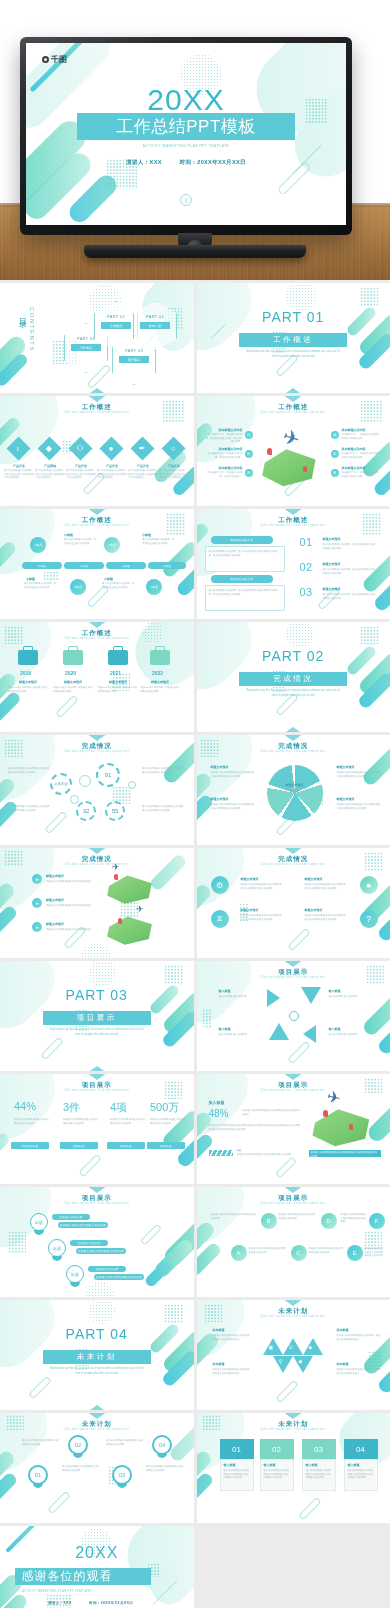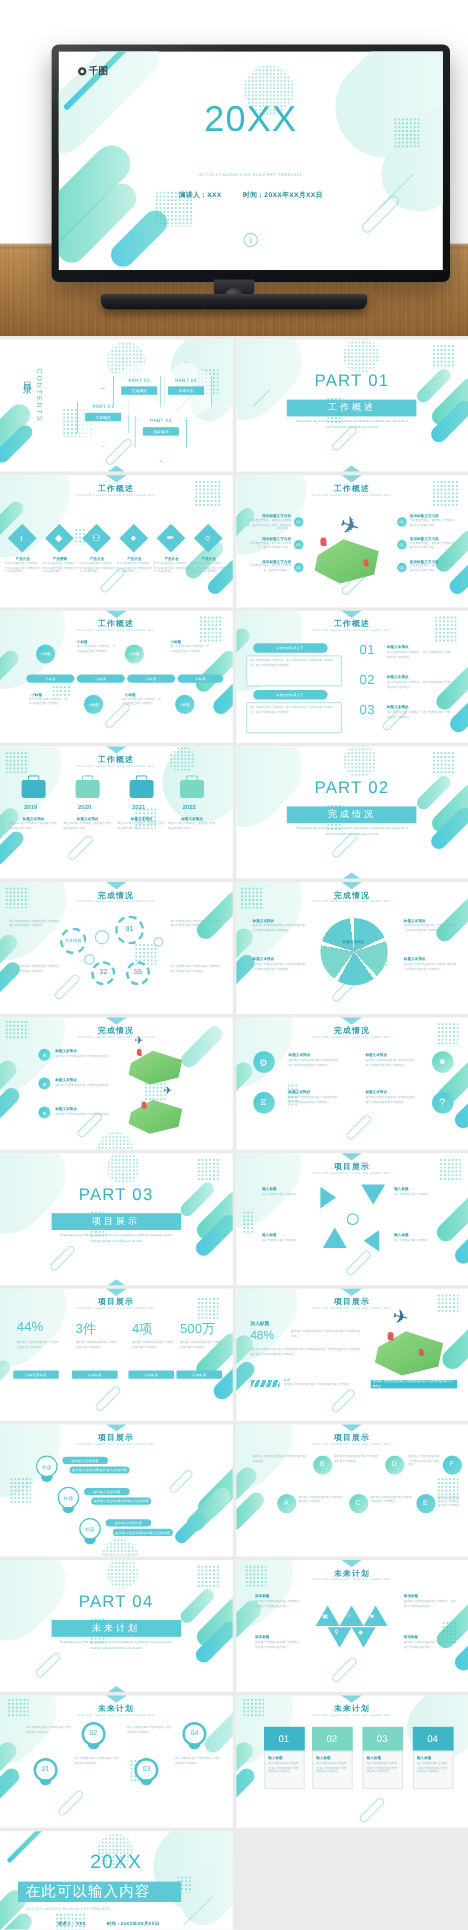--- a/index.html
+++ b/index.html
@@ -18,21 +18,21 @@
     background:
       repeating-linear-gradient(90deg,
         rgba(0,0,0,.05) 0px, rgba(255,255,255,.05) 2px, rgba(0,0,0,.04) 4px, rgba(255,255,255,.03) 7px),
       linear-gradient(180deg,#c08f54 0%, #b07f46 35%, #9d6d39 70%, #8d5f30 100%);
   }
   .wood:after{
     content:""; position:absolute; left:0; top:0; width:100%; height:4px;
     background:linear-gradient(180deg,rgba(255,255,255,.25),rgba(0,0,0,.15));
   }
   .tv-frame{
-    position:absolute; left:43px; top:37px; width:332px; height:198px;
+    position:absolute; left:20px; top:37px; width:332px; height:198px;
     background:linear-gradient(160deg,#4a4d52 0%,#2b2d31 18%,#17181b 55%,#0d0e10 100%);
     border-radius:6px;
     box-shadow:0 10px 22px rgba(0,0,0,.35);
     padding:6px 6px 10px 6px;
   }
   .tv-screen{ position:relative; width:100%; height:100%; overflow:hidden; background:#fff; }
   .tv-stand-neck{
     position:absolute; left:50%; transform:translateX(-50%); top:233px;
     width:34px; height:14px;
     background:linear-gradient(180deg,#3a3c40,#1b1c1f); border-radius:0 0 5px 5px;
@@ -291,20 +291,23 @@
         <div class="outline-pill" style="right:10%;top:72%;width:40px;height:9px;"></div>
         <div class="thinline" style="right:6%;top:64%;width:40px;"></div>
       </div>
 
       <div class="t-logo">
         <span class="ring"></span>
         <span>千图</span>
       </div>
 
       <div class="t-year">20XX</div>
+      <div class="t-bar">
+        <span>工作总结PPT模板</span>
+      </div>
       <div class="t-sub">ACTIVITY MARKETING PLAN PPT TEMPLATE</div>
       <div class="t-meta">
         <b>演讲人：XXX</b>
         <b>时间：20XX年XX月XX日</b>
       </div>
       <div class="t-playcircle"></div>
     </div>
   </div>
 
   <div class="tv-stand-neck"></div>
@@ -1048,21 +1051,21 @@
 
       <div class="diagbar g2" style="left:0%;top:6%;width:24%;height:4%"></div>
       <div class="dotcircle" style="left:42%;top:2%;width:30px;height:30px"></div>
       <div class="dotgrid" style="left:24%;top:62%;width:26px;height:26px"></div>
       <div class="dotgrid" style="right:18%;top:34%;width:12px;height:14px"></div>
 
       <div class="thinline" style="right:6%;top:60%;width:34px"></div>
     </div>
     <div class="t-year" style="top:16%;font-size:16px">20XX</div>
     <div class="thank-bar">
-      <span>在此可以输入内容</span>
+      <span>感谢各位的观看</span>
     </div>
     <div class="t-sub" style="top:58%;text-align:left;padding-left:22px;font-size:2.6px">ACTIVITY MARKETING PLAN PPT TEMPLATE</div>
     <div class="t-meta" style="top:68%;font-size:3.6px;text-align:left;padding-left:40px">
       <b>演讲人：XXX</b>
       <b>时间：20XX年XX月XX日</b>
     </div>
 
   </div>
 
   <div class="thumb empty-cell"></div>

